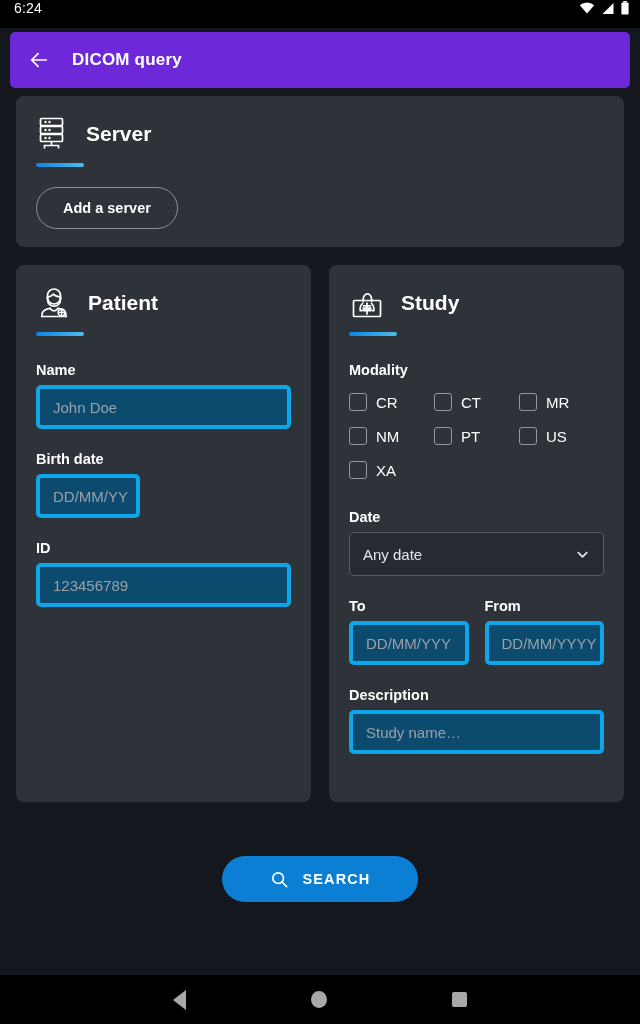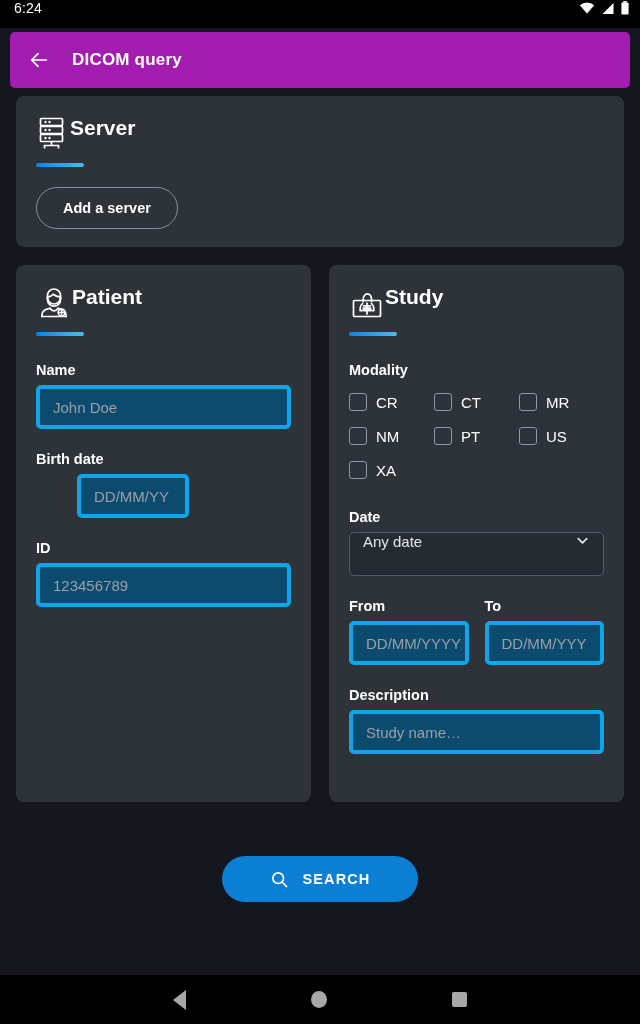--- a/index.html
+++ b/index.html
@@ -16,34 +16,34 @@
   .statusbar{
     height:28px; background:#000000; display:flex; align-items:flex-start;
     justify-content:space-between; padding:0 10px 0 14px;
   }
   .statusbar .clock{ font-size:14px; color:#ffffff; letter-spacing:.2px; }
   .statusbar .sysicons{ display:flex; align-items:center; gap:5px; }
 
   
   .appbar{
     position:absolute; left:10px; right:10px; top:32px; height:56px;
-    background:#a21caf; border-radius:5px;
+    background:#6d28d9; border-radius:5px;
     display:flex; align-items:center; padding:0 18px; gap:22px;
   }
   .appbar .title{ font-size:17px; font-weight:bold; letter-spacing:.2px; }
   .backbtn{ display:flex; align-items:center; cursor:pointer; }
 
   
   .content{ position:absolute; left:0; right:0; top:96px; bottom:49px; padding:0 16px; }
 
   .card{ background:#2e3339; border-radius:8px; }
 
   
   .server-card{ padding:20px 20px 18px 20px; margin-bottom:18px; }
-  .card-head{ display:flex; align-items:flex-start; }
+  .card-head{ display:flex; align-items:center; gap:16px; }
   .card-head .htitle{ font-size:21px; font-weight:bold; }
   .accent-bar{
     width:48px; height:4px; border-radius:2px; margin-top:11px;
     background:linear-gradient(90deg,#0b84e3 0%,#51bbe9 100%);
   }
   .server-actions{ display:flex; justify-content:flex-start; margin-top:20px; }
   .pill-btn{
     border:1px solid #8a9099; background:transparent; color:#ffffff;
     border-radius:24px; padding:12px 26px; font-size:14.5px; font-weight:bold;
     font-family:"Liberation Sans", sans-serif; cursor:pointer;
@@ -55,38 +55,38 @@
   .panel{ padding:20px 20px 22px 20px; height:537px; }
 
   .field-label{ font-size:14.5px; font-weight:bold; margin:22px 0 7px 0; }
   .field-label.first{ margin-top:26px; }
 
   .tfield{
     background:#0c4a6e; border:4px solid #0ea5e9; border-radius:5px;
     height:44px; display:flex; align-items:center; padding:0 13px;
     font-size:15px; color:#9aa0a8; cursor:text;
   }
-  .tfield.short{ width:112px;margin-left:41px; }
+  .tfield.short{ width:104px; }
 
   
   .mod-grid{ display:flex; flex-wrap:wrap; margin-top:6px; }
   .mod-item{
     width:33.33%; display:flex; align-items:center; gap:9px;
     height:34px; cursor:pointer;
   }
   .cbox{
     width:18px; height:18px; border:1.6px solid #9199a3; border-radius:3px;
     flex:none; background:transparent;
   }
   .mod-label{ font-size:15px; color:#ffffff; }
 
   
   .sel{
     background:#262b31; border:1px solid #555c65; border-radius:5px;
-    height:44px; display:flex; align-items:flex-start; justify-content:space-between;
+    height:44px; display:flex; align-items:center; justify-content:space-between;
     padding:0 13px; font-size:15px; color:#e4e7ea; cursor:pointer;
   }
 
   .row2{ display:flex; gap:16px; }
   .row2 > div{ flex:1; min-width:0; }
 
   
   .searchwrap{ display:flex; justify-content:center; margin-top:54px; }
   .search-btn{
     background:#0b7fd4; border:none; border-radius:26px;
@@ -248,26 +248,26 @@
         <div class="field-label">Date</div>
         <div class="sel">
           <span>Any date</span>
           <svg width="15" height="15" viewBox="0 0 16 16">
             <path d="M3.5 6 8 10.5 12.5 6" stroke="#e4e7ea" stroke-width="1.8" fill="none" stroke-linecap="round" stroke-linejoin="round"></path>
           </svg>
         </div>
 
         <div class="row2">
           <div>
+            <div class="field-label">To</div>
+            <div class="tfield">DD/MM/YYY</div>
+          </div>
+          <div>
             <div class="field-label">From</div>
             <div class="tfield">DD/MM/YYYY</div>
-          </div>
-          <div>
-            <div class="field-label">To</div>
-            <div class="tfield">DD/MM/YYY</div>
           </div>
         </div>
 
         <div class="field-label">Description</div>
         <div class="tfield">Study name…</div>
       </div>
     </div>
   </div>
 
   <div class="searchwrap">

